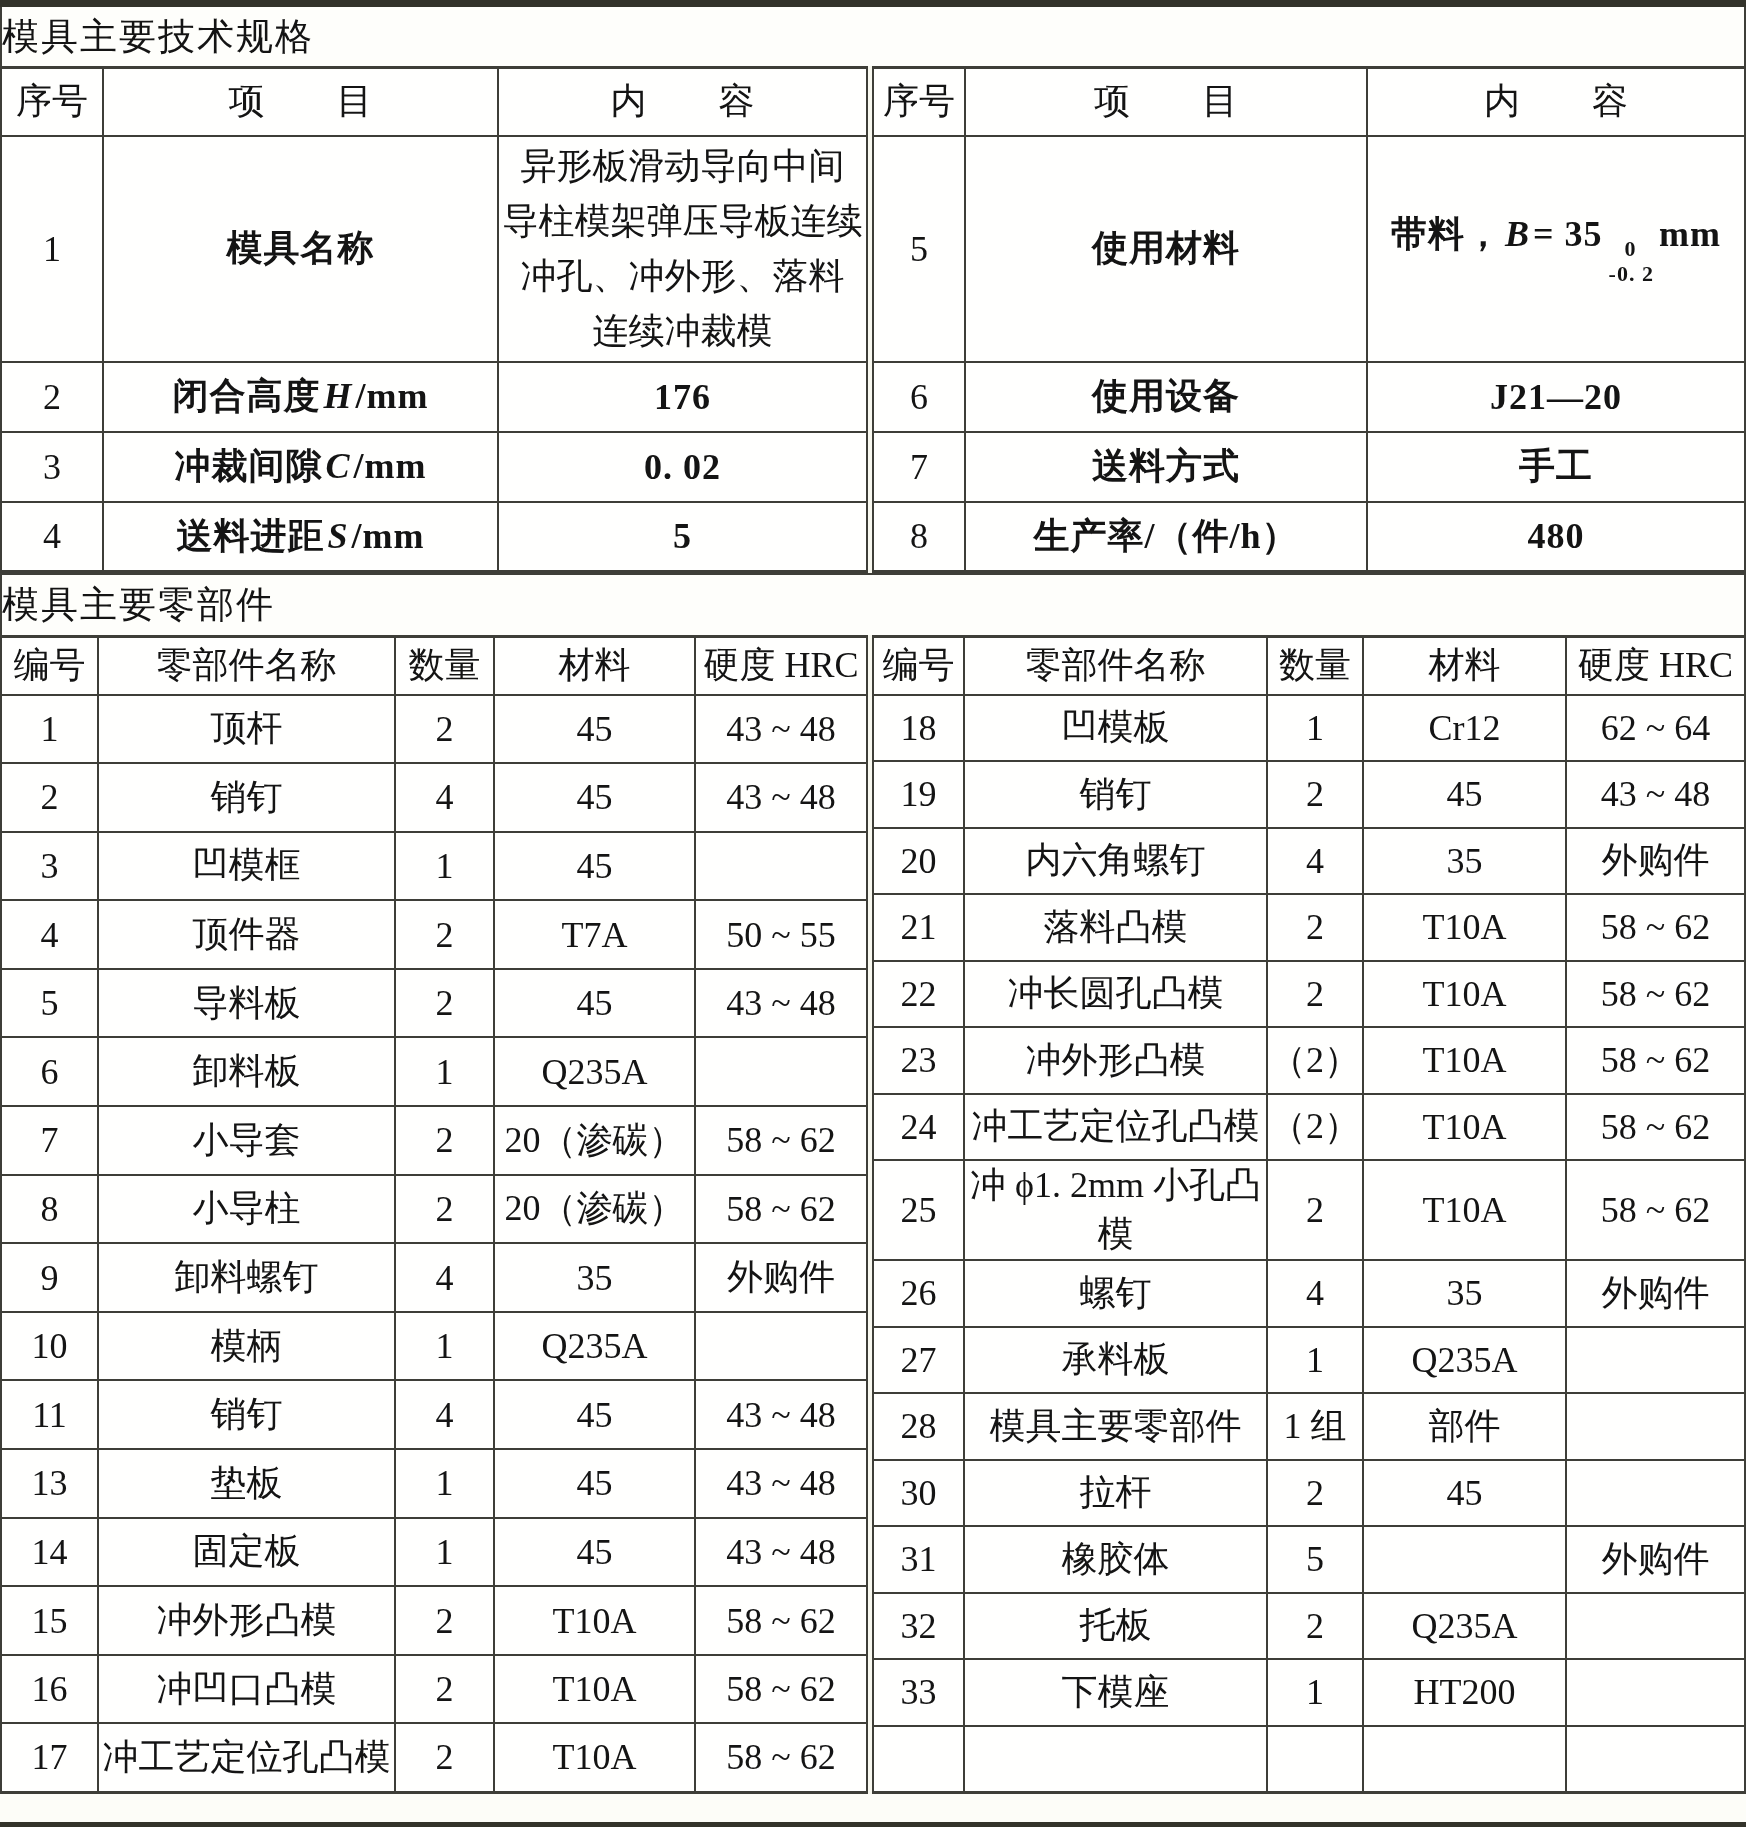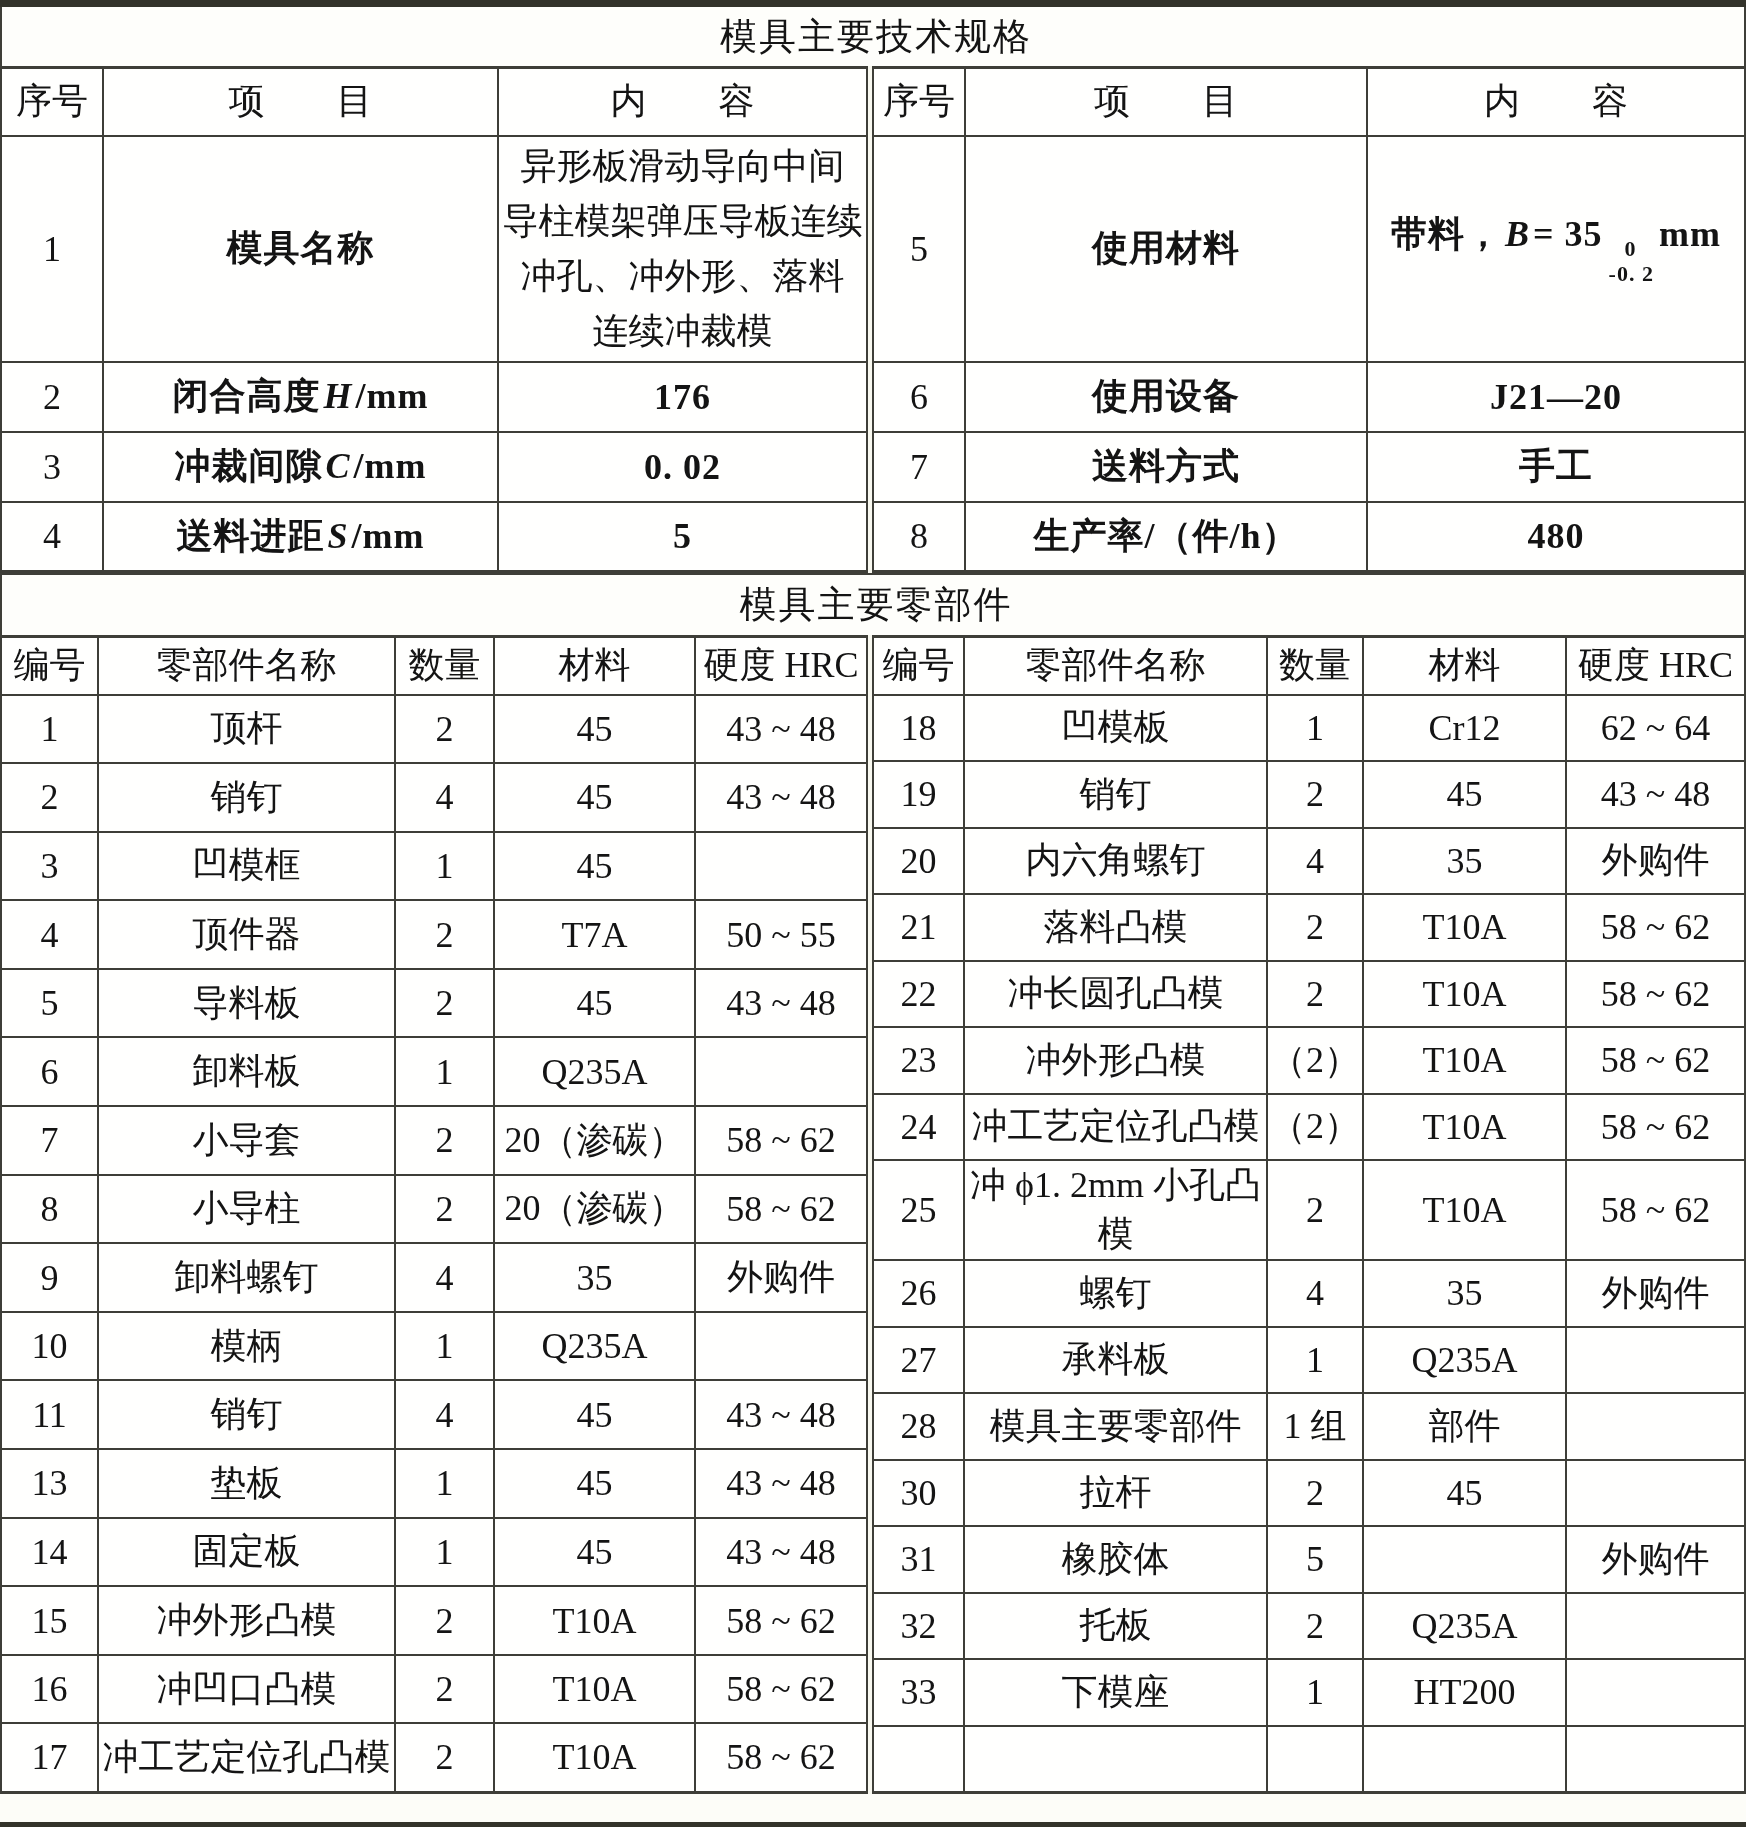--- a/index.html
+++ b/index.html
@@ -12,25 +12,24 @@
     box-sizing:border-box;
     overflow:hidden;
   }
   .bar{width:100%;background:#33332a;}
   .bar.top{height:7px;}
   .bar.bottom{height:5px;position:absolute;left:0;bottom:0;}
   .sec-title{
     box-sizing:border-box;
     border-left:2px solid #3e3e38;
     border-right:2px solid #3e3e38;
-    text-align:center;
+    text-align:left;
     font-size:37px;
     letter-spacing:2px;
     background:#fefefb;
-    padding-left:6px;
   }
   .sec-title.first{height:59px;line-height:59px;}
   .sec-title.second{height:62px;line-height:60px;border-top:2px solid #3e3e38;}
   .twocol{display:flex;width:1746px;}
   .gap{width:8px;background:#f8f8ef;}
   table.tbl{
     border-collapse:collapse;
     table-layout:fixed;
     background:#fffffe;
   }

